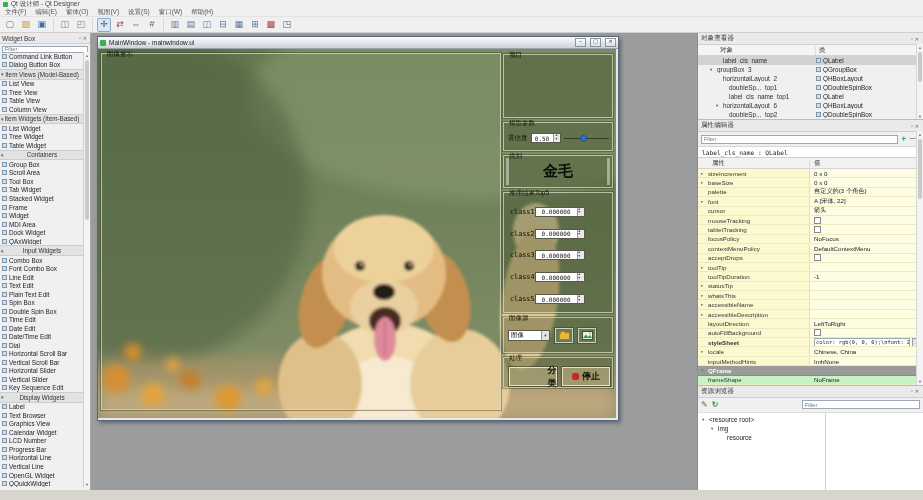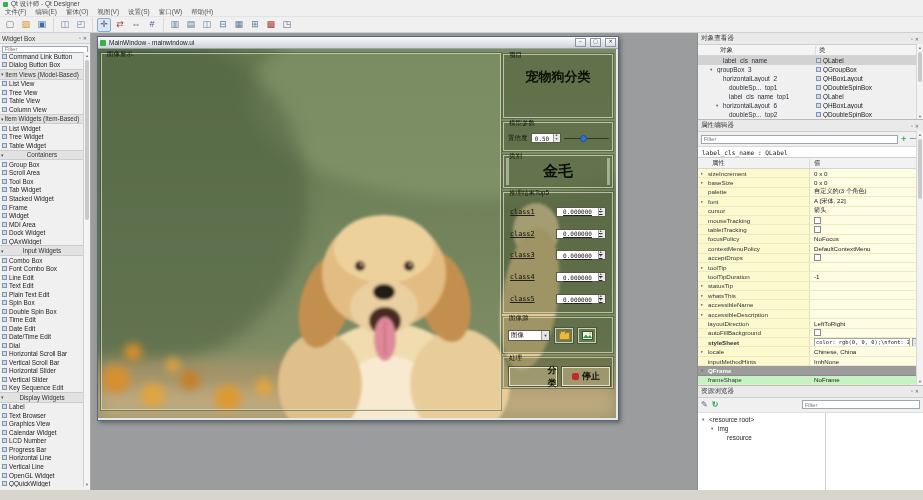--- a/index.html
+++ b/index.html
@@ -61,21 +61,21 @@
   .spin .v{flex:1;font-family:"DejaVu Sans Mono",monospace;font-size:6px;color:#111;display:flex;align-items:center;justify-content:center;}
   .spin .st{width:6px;border-left:1px solid #999;display:flex;flex-direction:column;font-size:3.5px;line-height:1;color:#555;background:#e8e8e8;}
   .spin .st span{flex:1;display:flex;align-items:center;justify-content:center;}
   #conf-spin{width:30px;height:10px;}
   #slider{position:relative;flex:1;height:10px;}
   #slider .track{position:absolute;left:0;right:0;top:4.5px;height:1.6px;background:#2e3a26;border-radius:1px;}
   #slider .handle{position:absolute;top:1.5px;width:7px;height:7px;border-radius:50%;background:#2f6fd6;border:1px solid #1c4a9e;box-sizing:border-box;}
   #category-value{display:flex;align-items:center;justify-content:center;height:100%;font-family:"DejaVu Serif",serif;font-weight:bold;font-size:15px;color:#0c0f06;}
   .cat-scroll{position:absolute;top:2px;bottom:2px;width:3px;background:rgba(235,235,220,.5);}
   #results-rows{position:absolute;left:4px;top:8px;right:4px;bottom:2px;display:flex;flex-direction:column;justify-content:space-around;}
-  .cls-row{display:flex;align-items:center;justify-content:space-between;padding:0 2px;text-decoration:underline;}
+  .cls-row{display:flex;align-items:center;padding:0 2px;}
   .cls-label{font-family:"DejaVu Sans Mono",monospace;font-size:6.8px;color:#0c0f06;}
   .cls-spin{width:50px;height:10px;}
   #source-row{position:absolute;left:4px;top:10px;right:3px;display:flex;align-items:center;gap:5px;}
   #source-combo{width:42px;height:11px;background:#fff;border:1px solid #5a5a4a;display:flex;align-items:center;box-sizing:border-box;}
   #source-combo .v{flex:1;font-size:6.5px;padding-left:2px;color:#111;}
   #source-combo .ar{width:7px;height:100%;background:#e4e4e4;border-left:1px solid #999;font-size:4px;display:flex;align-items:center;justify-content:center;color:#444;}
   .mini-btn{width:16px;height:13px;border:1px solid rgba(230,230,210,.8);outline:1px solid rgba(50,60,35,.5);background:rgba(120,130,95,.45);display:flex;align-items:center;justify-content:center;}
   .folder-glyph{width:9px;height:6px;background:#e8b93e;border:1px solid #a87c18;border-radius:1px;position:relative;}
   .folder-glyph:before{content:"";position:absolute;left:0;top:-2px;width:4px;height:2px;background:#e8b93e;border:1px solid #a87c18;border-bottom:none;border-radius:1px 1px 0 0;}
   .proc-btn{position:absolute;top:9px;width:46px;height:17px;border:1px solid rgba(235,235,215,.9);outline:1px solid rgba(45,55,30,.55);background:rgba(190,180,135,.55);display:flex;align-items:center;justify-content:center;gap:3px;font-family:"DejaVu Serif",serif;font-weight:bold;font-size:9px;color:#0c0f06;}
@@ -470,21 +470,20 @@
           </g>
         </svg>
 
         <div class="gbox" style="left:3px;top:4px;width:400px;height:357px;">
           <span class="gtitle">图像显示</span>
         </div>
 
         <div class="gbox rgbox" style="left:405px;top:5px;width:110px;height:64px;">
           <span class="gtitle">项目</span>
           <div id="project-title">
-            <div>宠物狗分类</div>
           </div>
         </div>
 
         <div class="gbox rgbox" style="left:405px;top:73px;width:110px;height:29px;">
           <span class="gtitle">模型参数</span>
           <div id="conf-row">
             <span id="conf-label">置信度</span>
             <div class="spin" id="conf-spin">
               <span class="v">0.50</span>
               <span class="st">

